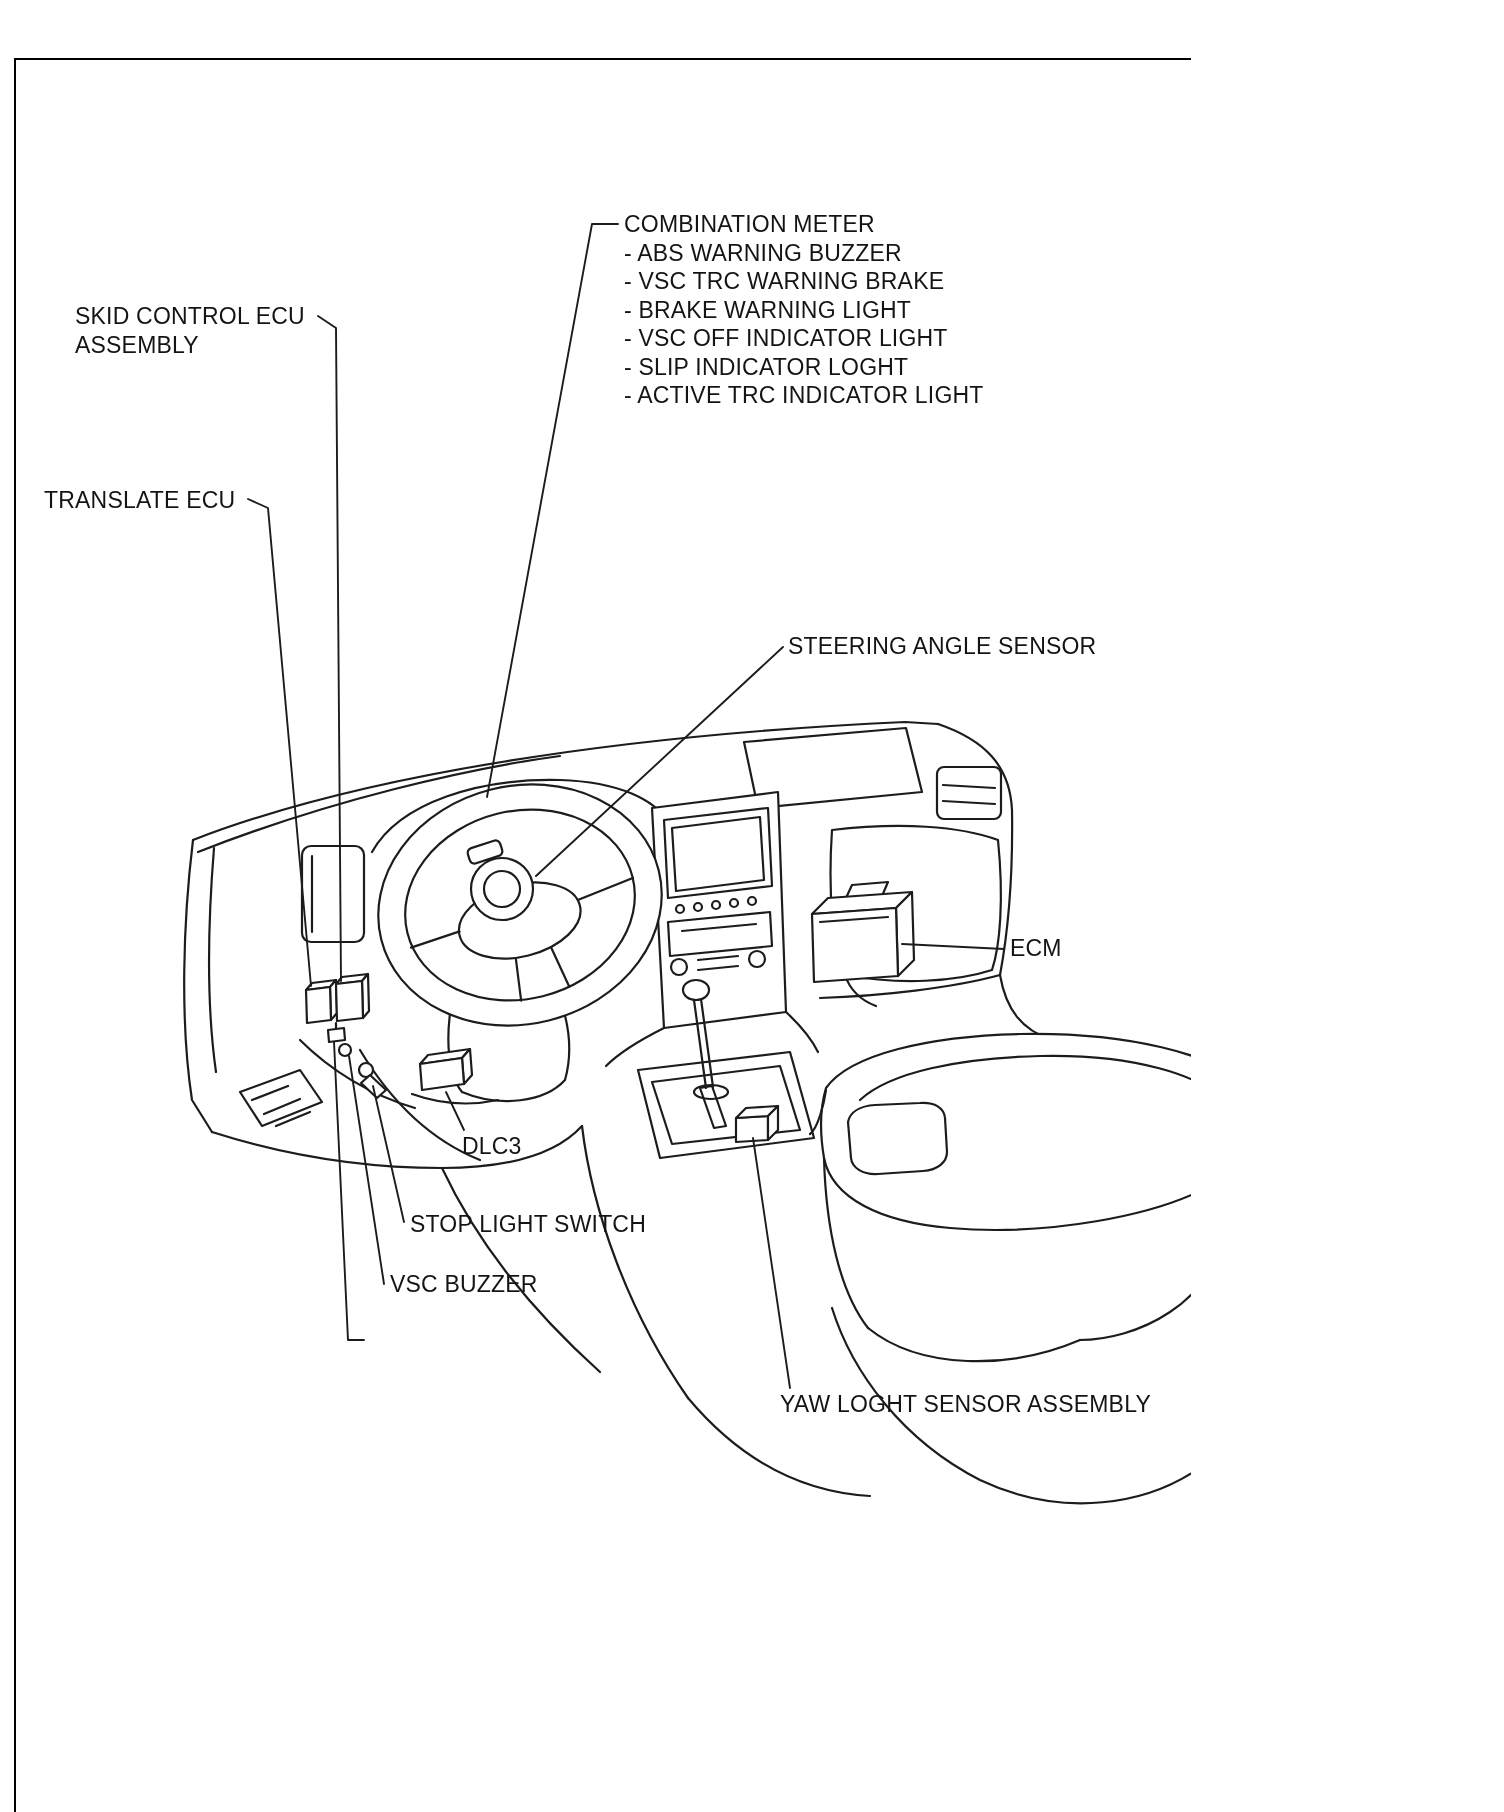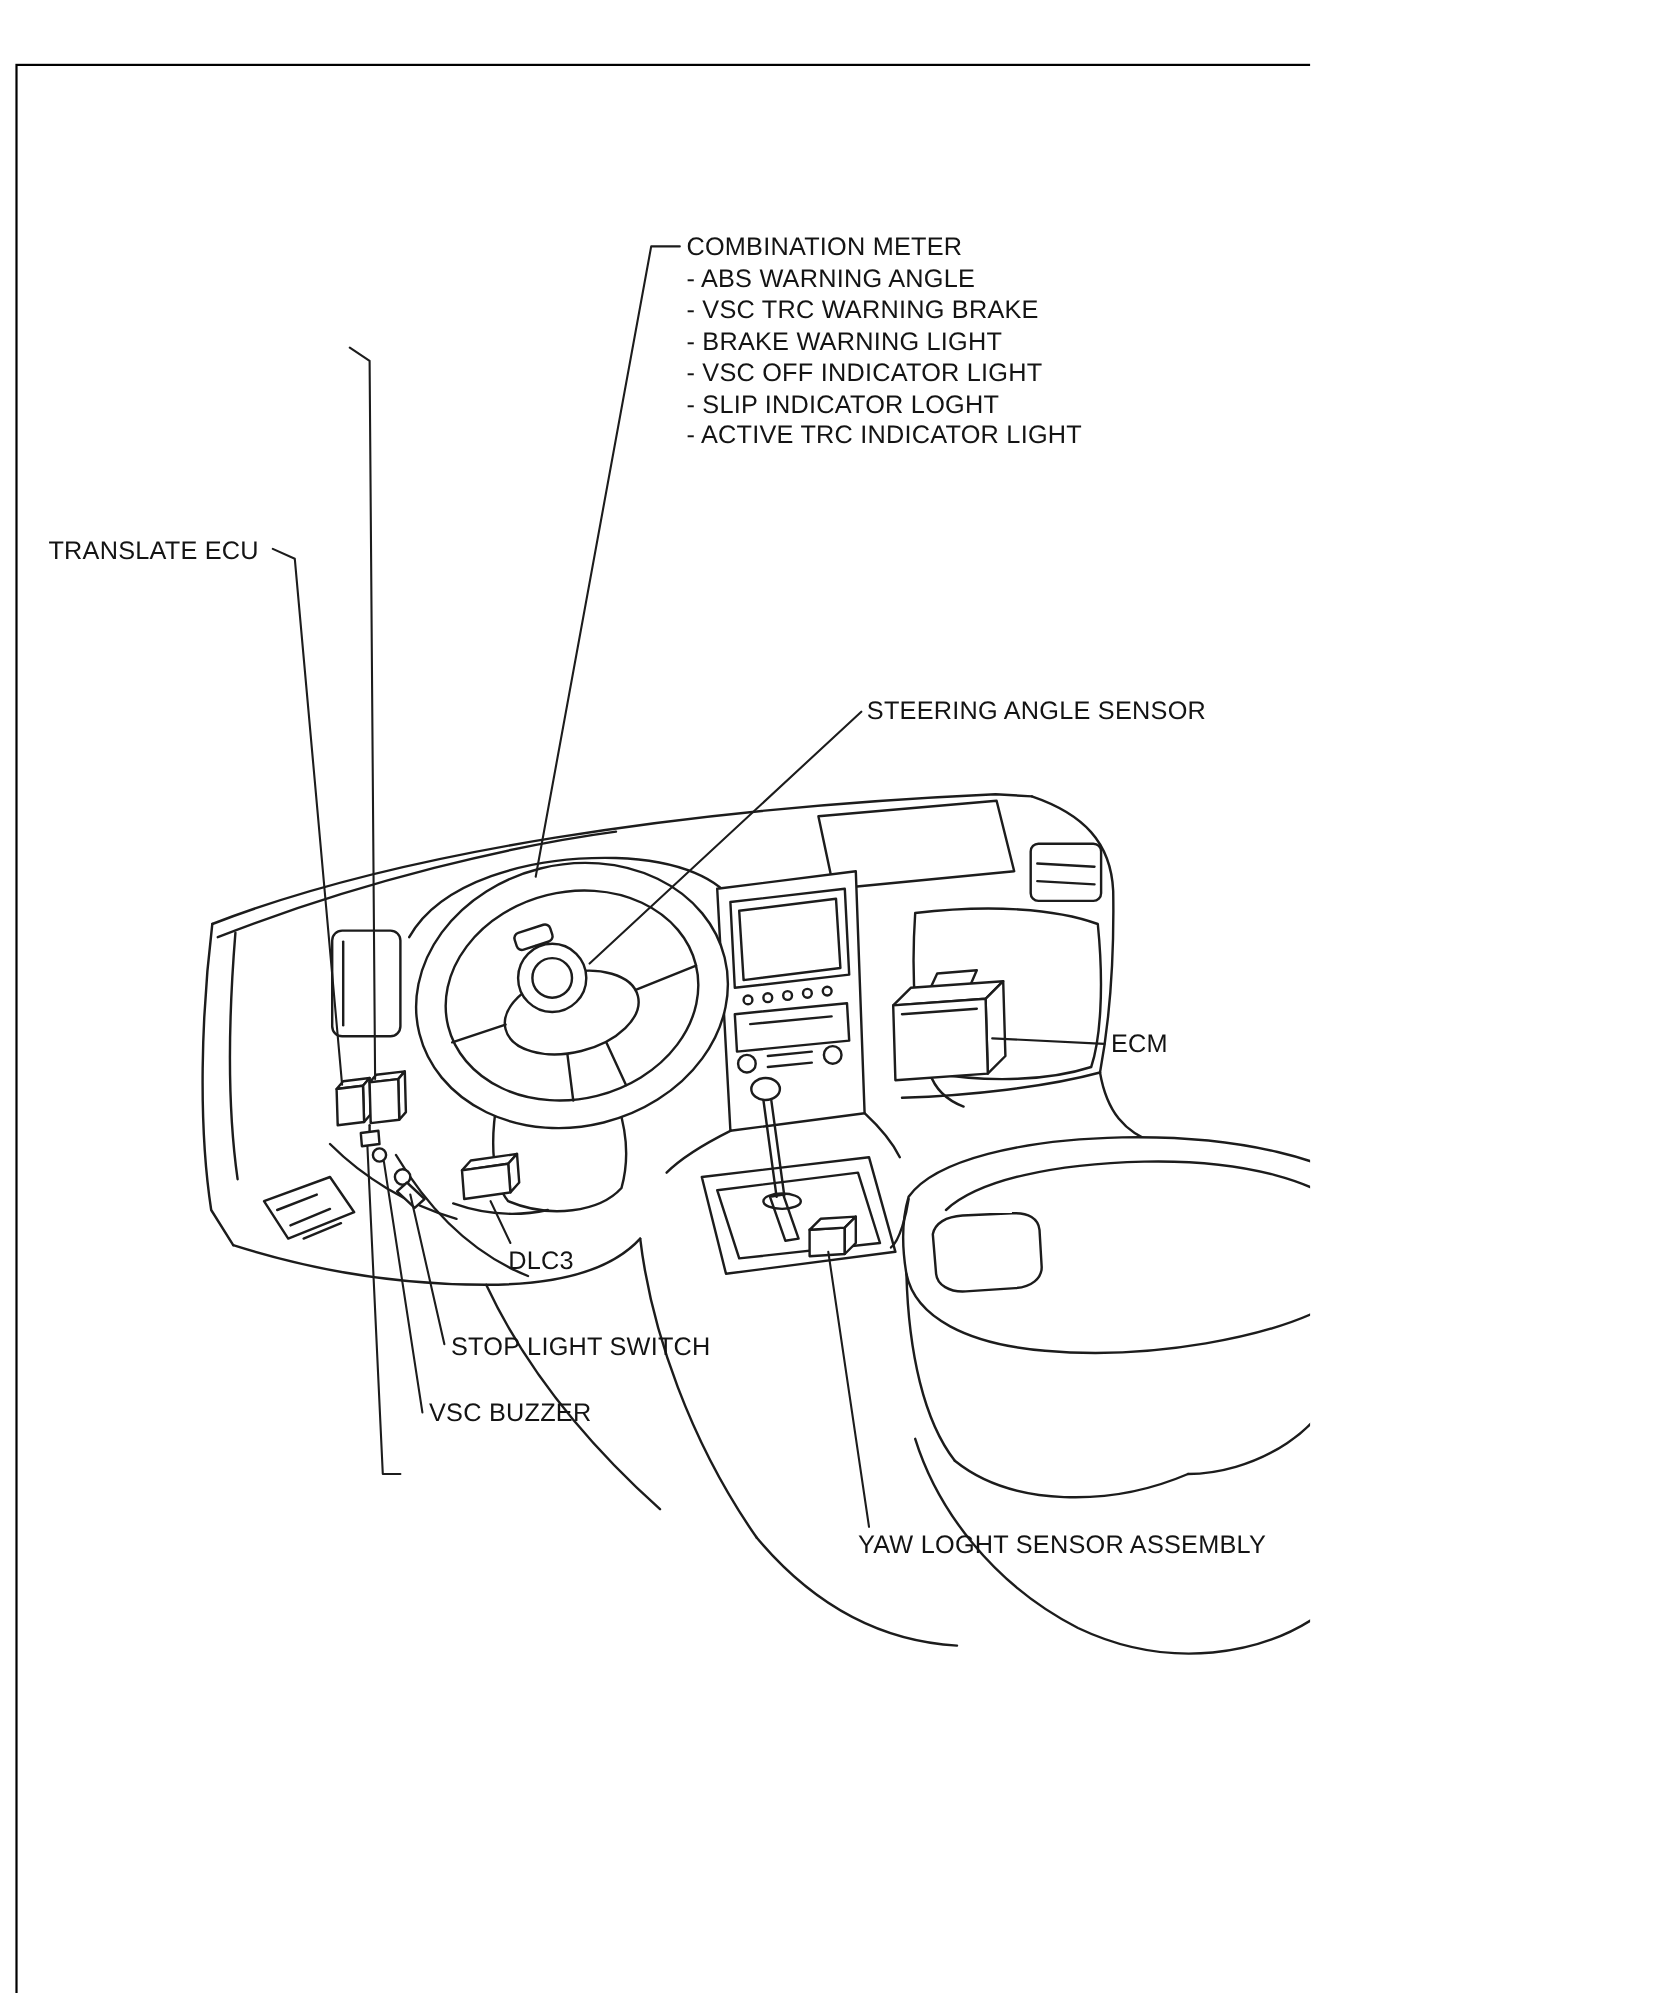--- a/index.html
+++ b/index.html
@@ -169,28 +169,32 @@
       <path class="ld" d="M 464 1090 L 446 1052"></path>
       <path class="ld" d="M 404 1182 L 373 1046"></path>
       <path class="ld" d="M 384 1244 L 349 1016"></path>
       <path class="ld" d="M 364 1300 L 348 1300 L 334 1002"></path>
       <path class="ld" d="M 790 1348 L 753 1098"></path>
     </g>
   </svg>
 
   <div class="label" style="left:624px;top:170px">
     <div>COMBINATION METER</div>
-    <div>- ABS WARNING ANGLE</div>
+    <div>- ABS WARNING BUZZER</div>
     <div>- VSC TRC WARNING BRAKE</div>
     <div>- BRAKE WARNING LIGHT</div>
     <div>- VSC OFF INDICATOR LIGHT</div>
     <div>- SLIP INDICATOR LOGHT</div>
     <div>- ACTIVE TRC INDICATOR LIGHT</div>
   </div>
 
+  <div class="label" style="left:75px;top:262px">
+    <div>SKID CONTROL ECU</div>
+    <div>ASSEMBLY</div>
+  </div>
 
   <div class="label" style="left:44px;top:446px">TRANSLATE ECU</div>
 
   <div class="label" style="left:788px;top:592px">STEERING ANGLE SENSOR</div>
 
   <div class="label" style="left:1010px;top:894px">ECM</div>
 
   <div class="label" style="left:462px;top:1092px">DLC3</div>
 
   <div class="label" style="left:410px;top:1170px">STOP LIGHT SWITCH</div>

